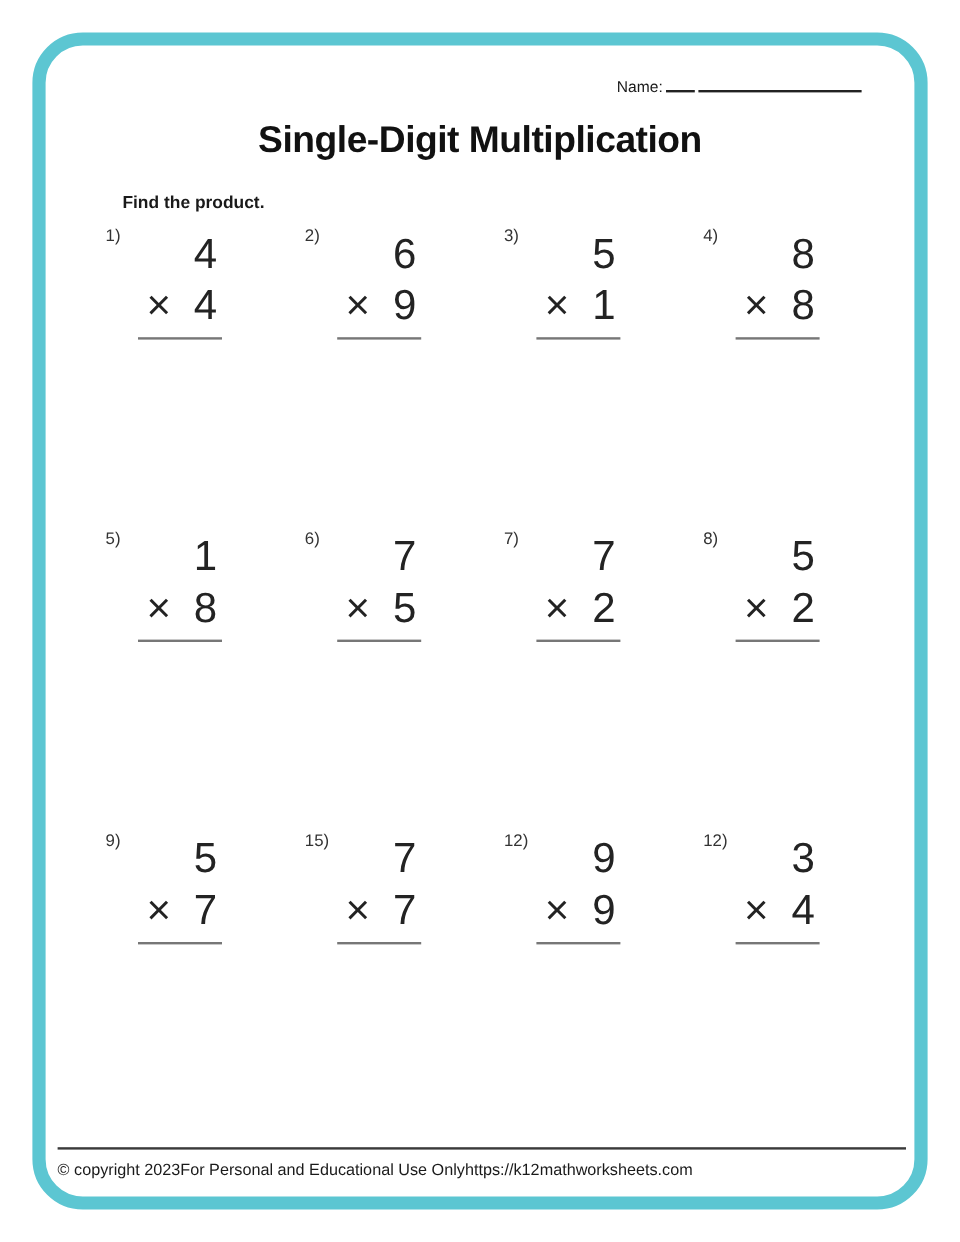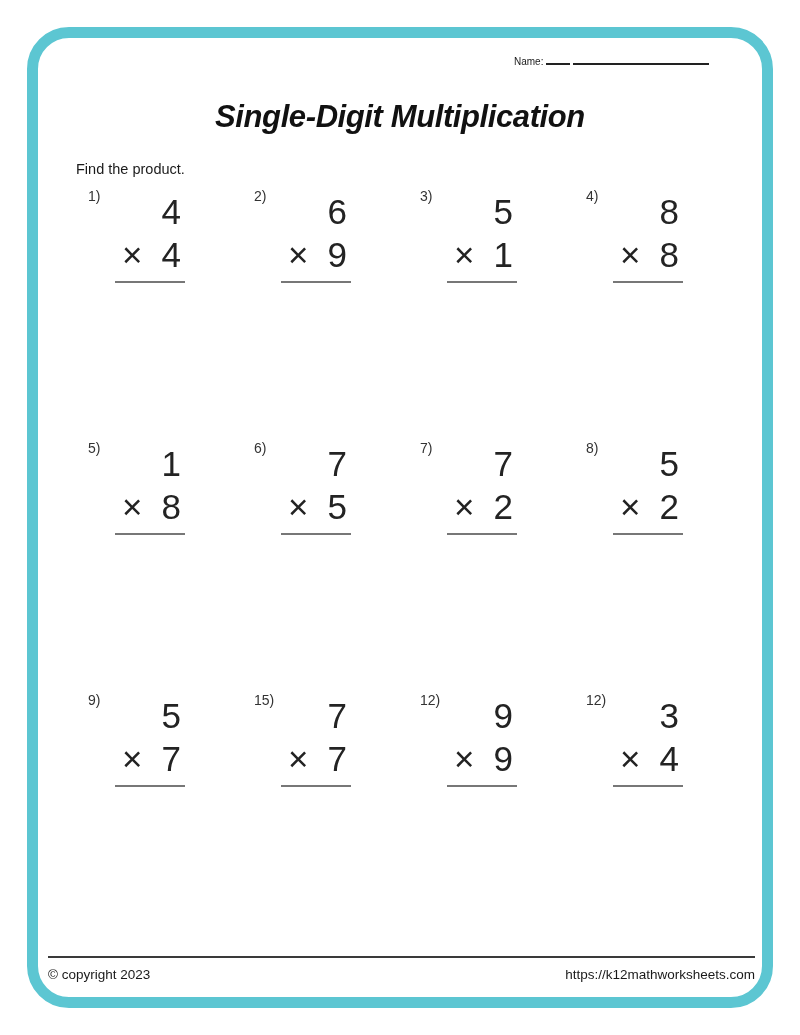--- a/index.html
+++ b/index.html
@@ -27,23 +27,23 @@
     top: 27px;
     width: 746px;
     height: 981px;
     border: 11px solid var(--accent);
     border-radius: 42px;
   }
 
   
   .name-row {
     position: absolute;
-    top: 52px;
+    top: 64px;
     left: 514px;
-    font-size: 10px;
+    font-size: 13px;
     color: var(--text);
     white-space: nowrap;
   }
   .name-line {
     display: inline-block;
     height: 13px;
     border-bottom: 2px solid #222222;
     margin-left: 3px;
   }
   .name-line.seg1 { width: 24px; }
@@ -54,30 +54,30 @@
     position: absolute;
     top: 99px;
     left: 0;
     width: 100%;
     margin: 0;
     text-align: center;
     font-size: 31px;
     font-weight: bold;
     letter-spacing: -0.4px;
     color: #111111;
-    font-style: italic;
   }
 
   
   .instruction {
     position: absolute;
     top: 161px;
-    left: 76px;
+    left: 102px;
     font-size: 14.5px;
     color: var(--text);
+    font-weight: bold;
   }
 
   
   .problems {
     position: absolute;
     left: 88px;
     top: 186px;
     display: grid;
     grid-template-columns: repeat(4, 166px);
     grid-auto-rows: 100px;
@@ -121,21 +121,20 @@
 
   
   .footer {
     position: absolute;
     left: 48px;
     top: 956px;
     width: 707px;
     border-top: 2px solid var(--footer-rule);
     padding-top: 9px;
     display: flex;
-    justify-content: space-between;
     align-items: baseline;
     font-size: 13.5px;
     color: var(--text);
   }
   .footer a {
     color: inherit;
     text-decoration: none;
   }
 </style>
 </head>
@@ -306,16 +305,17 @@
         <span class="bot-num">4</span>
       </div>
       <div class="ans-line"></div>
       <div class="answer-space"></div>
     </div>
   </div>
 </div>
 
   <div class="footer">
     <span>© copyright 2023</span>
+    <span>For Personal and Educational Use Only</span>
     <a>https://k12mathworksheets.com</a>
   </div>
 
 </div>
 
 </body></html>

